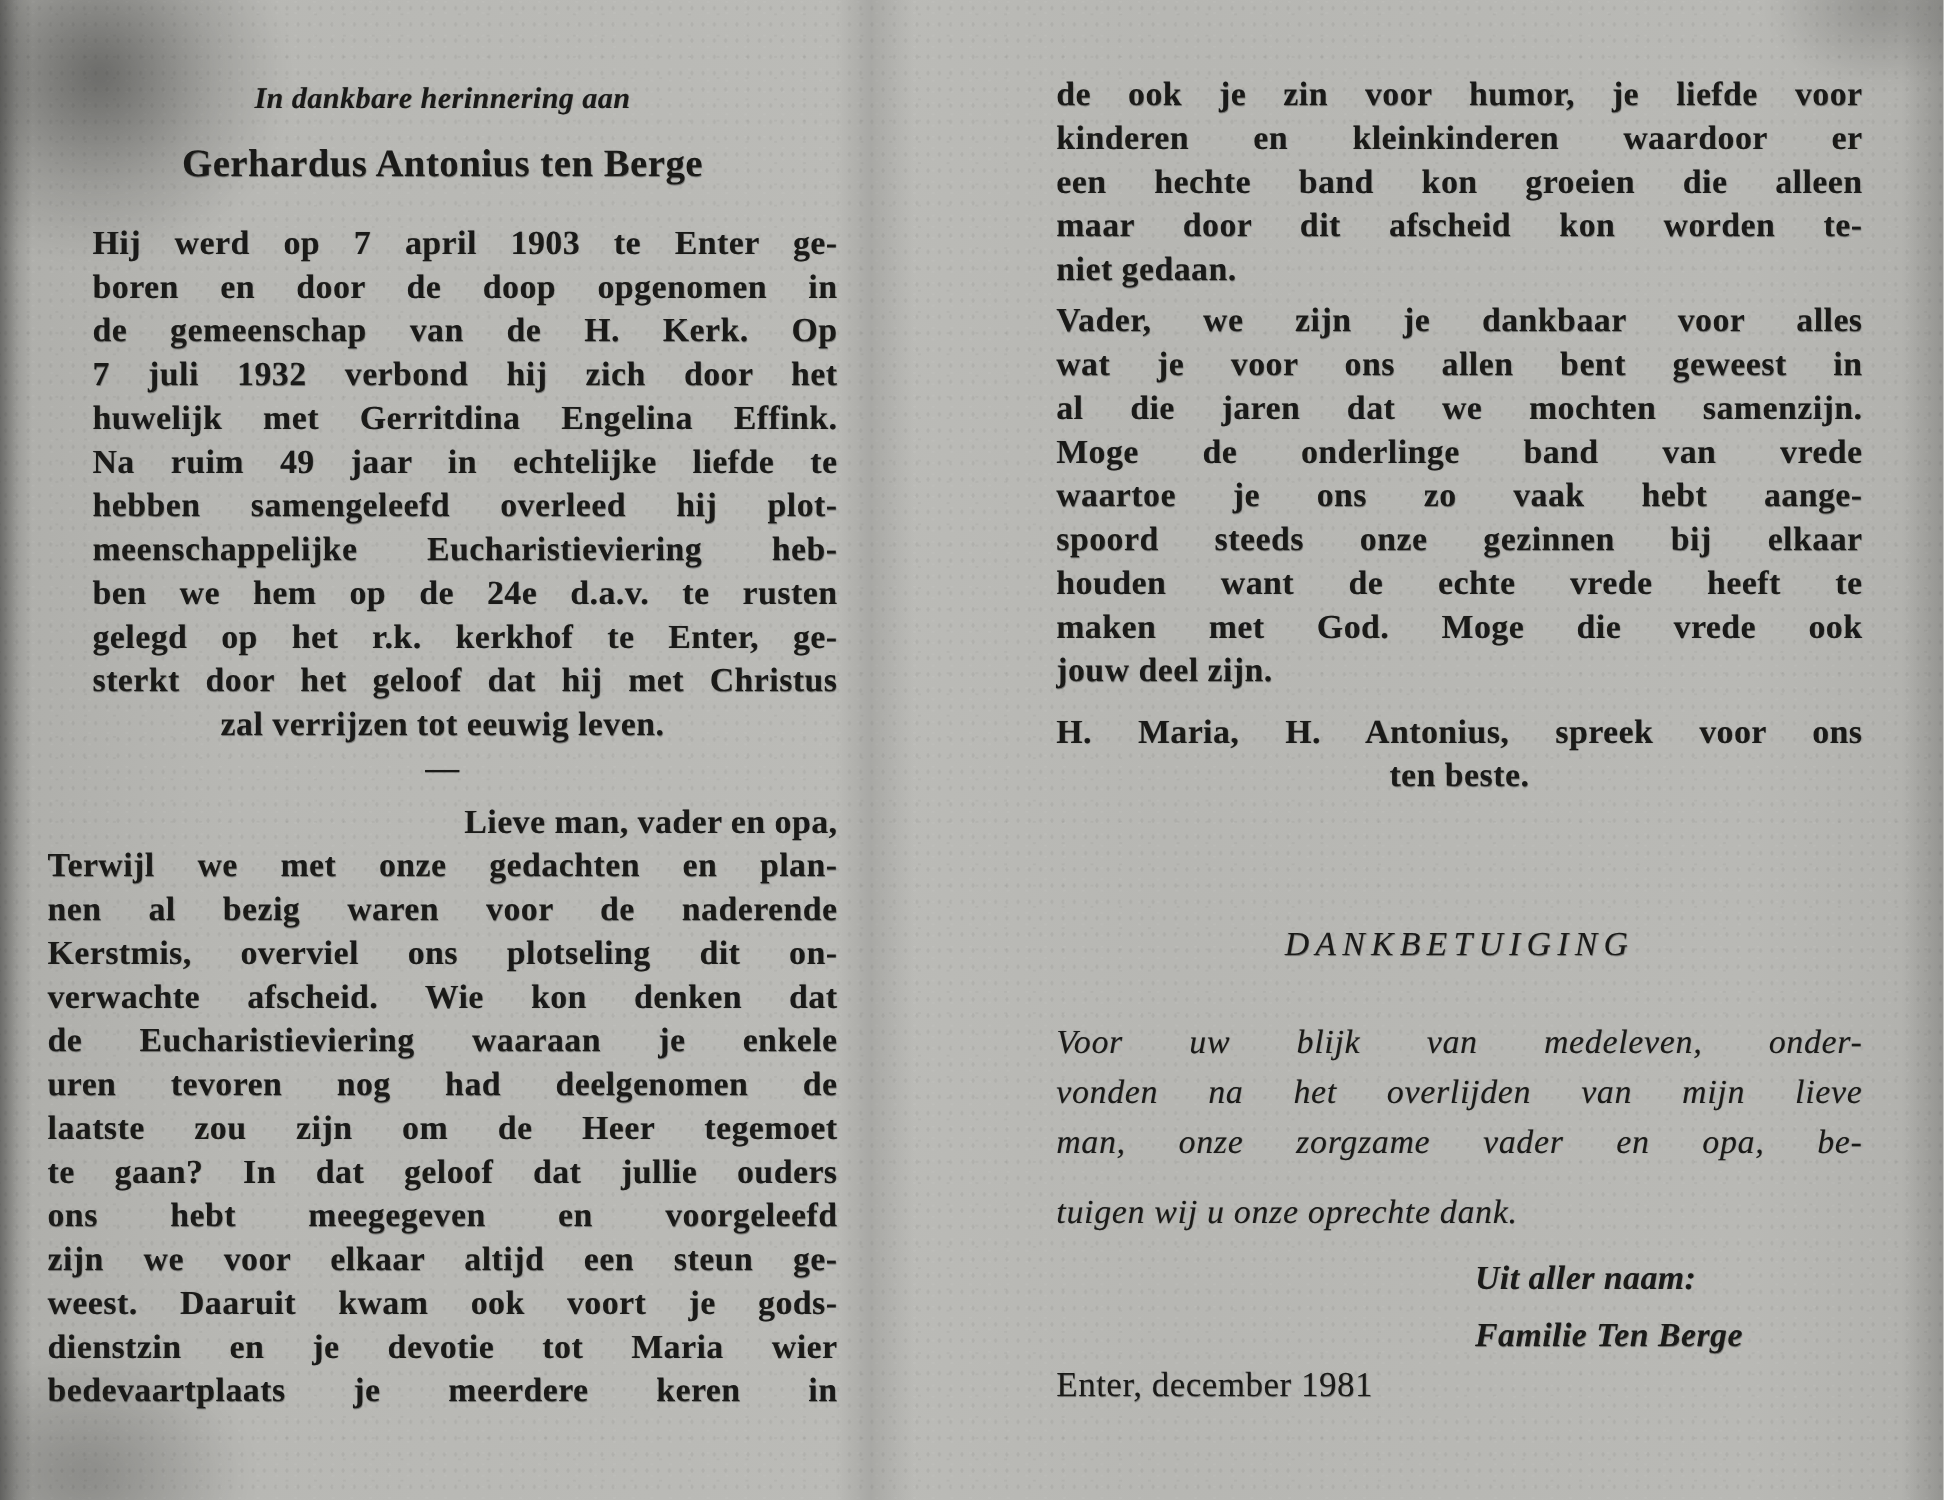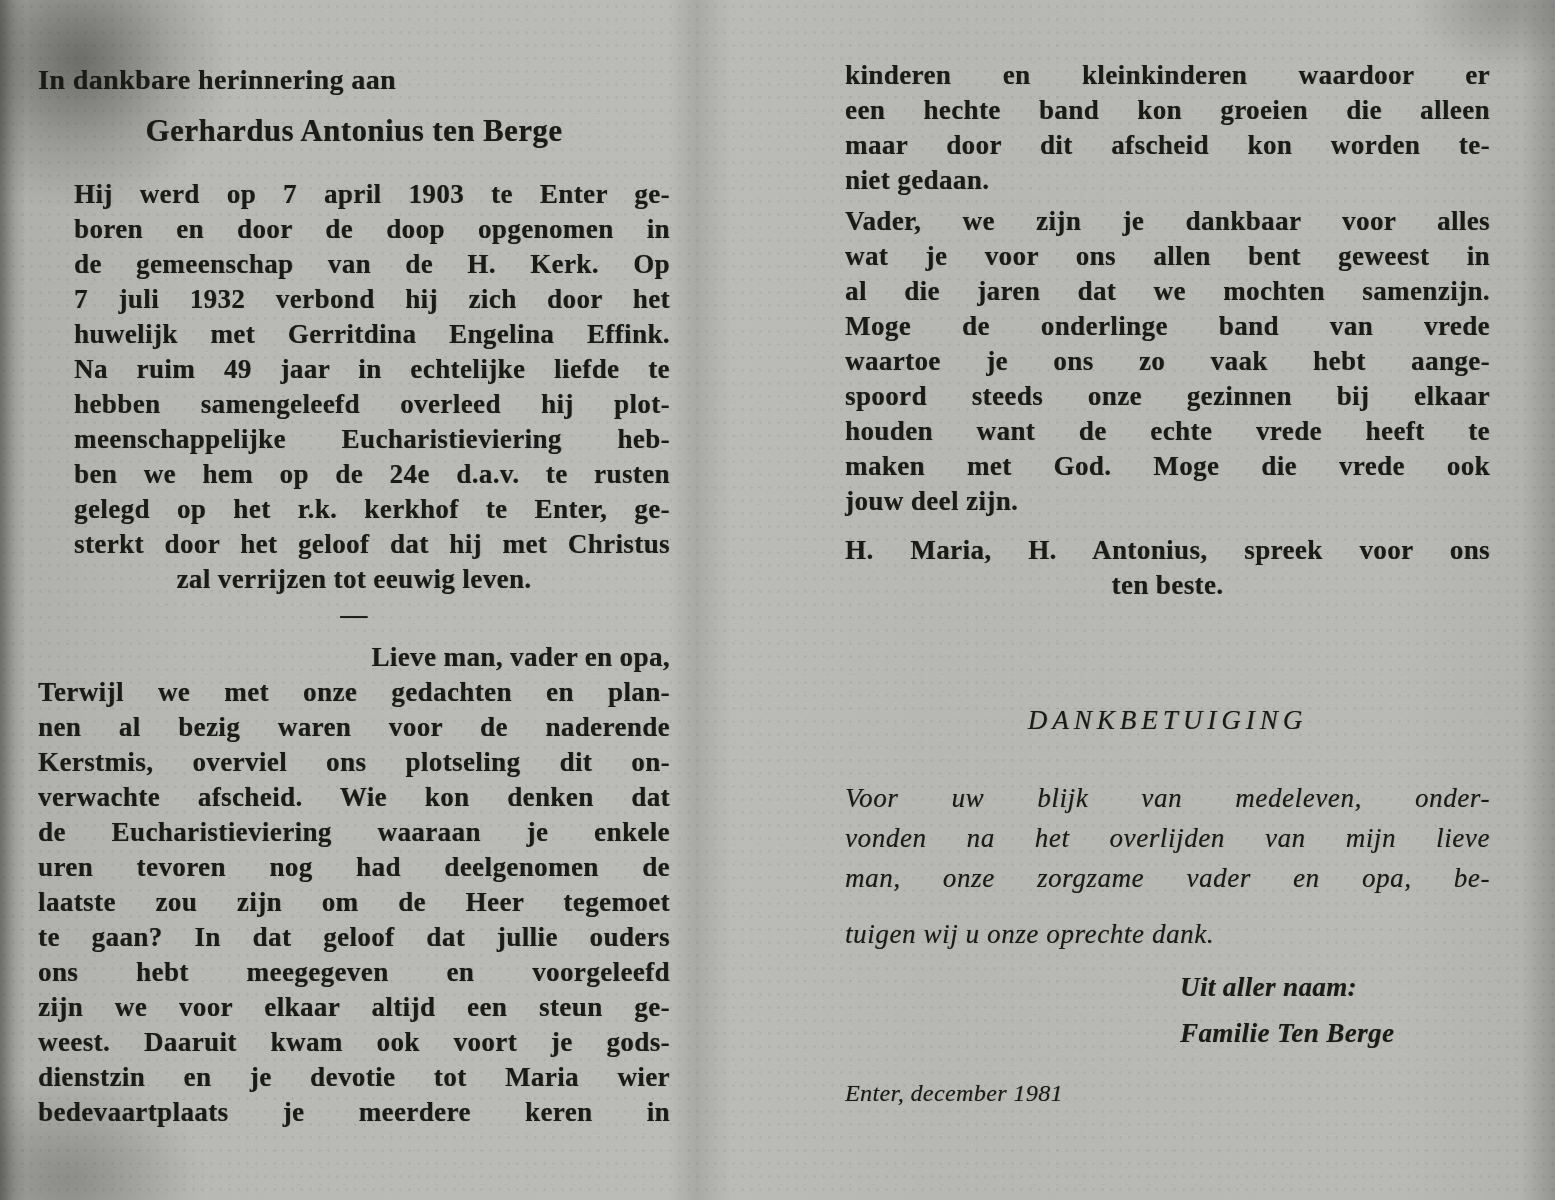--- a/index.html
+++ b/index.html
@@ -64,21 +64,21 @@
     font-weight: 700;
     letter-spacing: 0.4px;
     text-shadow: 0.4px 0.4px 0.7px rgba(15,15,15,0.45);
   }
   .col-left  { left: 38px;  top: 62px; width: 632px; }
   .col-right { left: 845px; top: 58px; width: 645px; }
 
   .jline { text-align: justify; text-align-last: justify; text-justify: inter-word; }
   .center { text-align: center; }
 
-  .intro { font-size: 28px; text-align: left; }
+  .intro { font-size: 24px; text-align: center; font-style: italic; }
   .deceased-name { font-size: 31px; line-height: 40px; text-align: center; margin-top: 14px; }
   .bio { margin-top: 26px; margin-left: 36px; }
   .divider-dash { text-align: center; line-height: 35px; }
   .salutation { margin-top: 8px; text-align: right; }
 
   .prayer { margin-top: 14px; }
 
   .ack-title {
     margin-top: 100px;
     font-style: italic;
@@ -95,24 +95,23 @@
     letter-spacing: 0.6px;
   }
   .signoff {
     margin-top: 10px;
     margin-left: 335px;
     font-style: italic;
     font-weight: 700;
     line-height: 46px;
   }
   .dateline {
-    margin-top: 20px;
-    font-style: italic;
+    margin-top: 0;
     font-weight: 400;
-    font-size: 24px;
+    font-size: 28px;
   }
 </style>
 </head>
 <body>
 
 <div class="page">
 
   <div class="noise"></div>
   <div class="smudge-topleft"></div>
   <div class="edge-left"></div>
@@ -152,20 +151,21 @@
         <div class="jline">ons hebt meegegeven en voorgeleefd</div>
         <div class="jline">zijn we voor elkaar altijd een steun ge-</div>
         <div class="jline">weest. Daaruit kwam ook voort je gods-</div>
         <div class="jline">dienstzin en je devotie tot Maria wier</div>
         <div class="jline">bedevaartplaats je meerdere keren in</div>
       </div>
   </div>
 
   <div class="col col-right">
     <div>
+        <div class="jline">de ook je zin voor humor, je liefde voor</div>
         <div class="jline">kinderen en kleinkinderen waardoor er</div>
         <div class="jline">een hechte band kon groeien die alleen</div>
         <div class="jline">maar door dit afscheid kon worden te-</div>
       </div>
     <div>niet gedaan.</div>
     <div style="margin-top:6px;">
         <div class="jline">Vader, we zijn je dankbaar voor alles</div>
         <div class="jline">wat je voor ons allen bent geweest in</div>
         <div class="jline">al die jaren dat we mochten samenzijn.</div>
         <div class="jline">Moge de onderlinge band van vrede</div>

